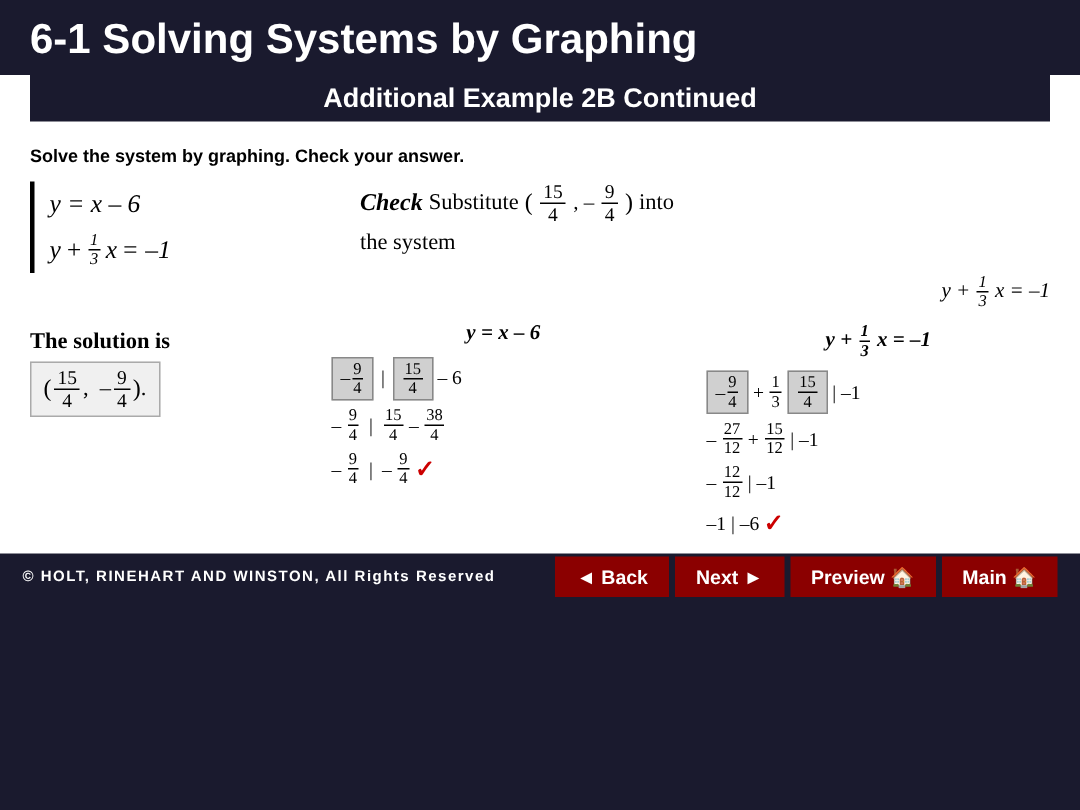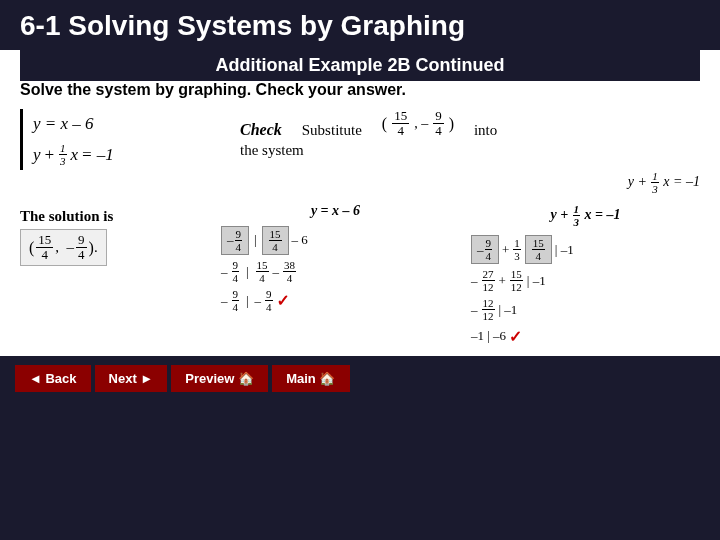--- a/index.html
+++ b/index.html
@@ -39,24 +39,25 @@
       color: white;
       text-align: center;
       padding: 5px 10px;
       font-size: 18px;
       font-weight: bold;
       font-family: Arial, sans-serif;
       margin-bottom: 0;
     }
 
     .problem-text {
-      font-size: 16px;
+      font-size: 12px;
       font-family: Arial, sans-serif;
       font-weight: bold;
       margin-bottom: 10px;
+      margin-top: 16px;
     }
 
     .system-box {
       display: flex;
       flex-direction: column;
       border-left: 3px solid black;
       padding-left: 10px;
       font-size: 18px;
       line-height: 1.8;
     }
@@ -255,21 +256,21 @@
               <span class="num">1</span>
               <span class="den">3</span>
             </span>
             <em>x</em> = –1
           </div>
         </div>
       </div>
 
       <div class="right-col">
 
-        <div style="font-size:15px; display:flex; align-items:flex-end; flex-wrap:wrap; gap:20px;">
+        <div style="font-size:15px; display:flex; align-items:center; flex-wrap:wrap; gap:4px;">
           <span class="check-bold">Check</span>
           <span>Substitute</span>
           <span style="display:inline-flex; align-items:center; gap:3px; font-size:14px;">
             <span style="font-size:16px;">(</span>
             <span class="fraction">
               <span class="num">15</span>
               <span class="den">4</span>
             </span>
             ,&nbsp;–
             <span class="fraction">
@@ -429,20 +430,23 @@
           <span>–1 | –6</span>
           <span class="check-mark"> ✓</span>
         </div>
       </div>
 
     </div>
 
   </div>
 
   <div class="footer">
+    <div class="footer-left">
+      <span class="brand">© HOLT, RINEHART AND WINSTON, All Rights Reserved</span>
+    </div>
     <div class="footer-buttons">
       <button class="nav-btn">◄ Back</button>
       <button class="nav-btn">Next ►</button>
       <button class="nav-btn">Preview 🏠</button>
       <button class="nav-btn">Main 🏠</button>
     </div>
   </div>
 
 </div>
 

